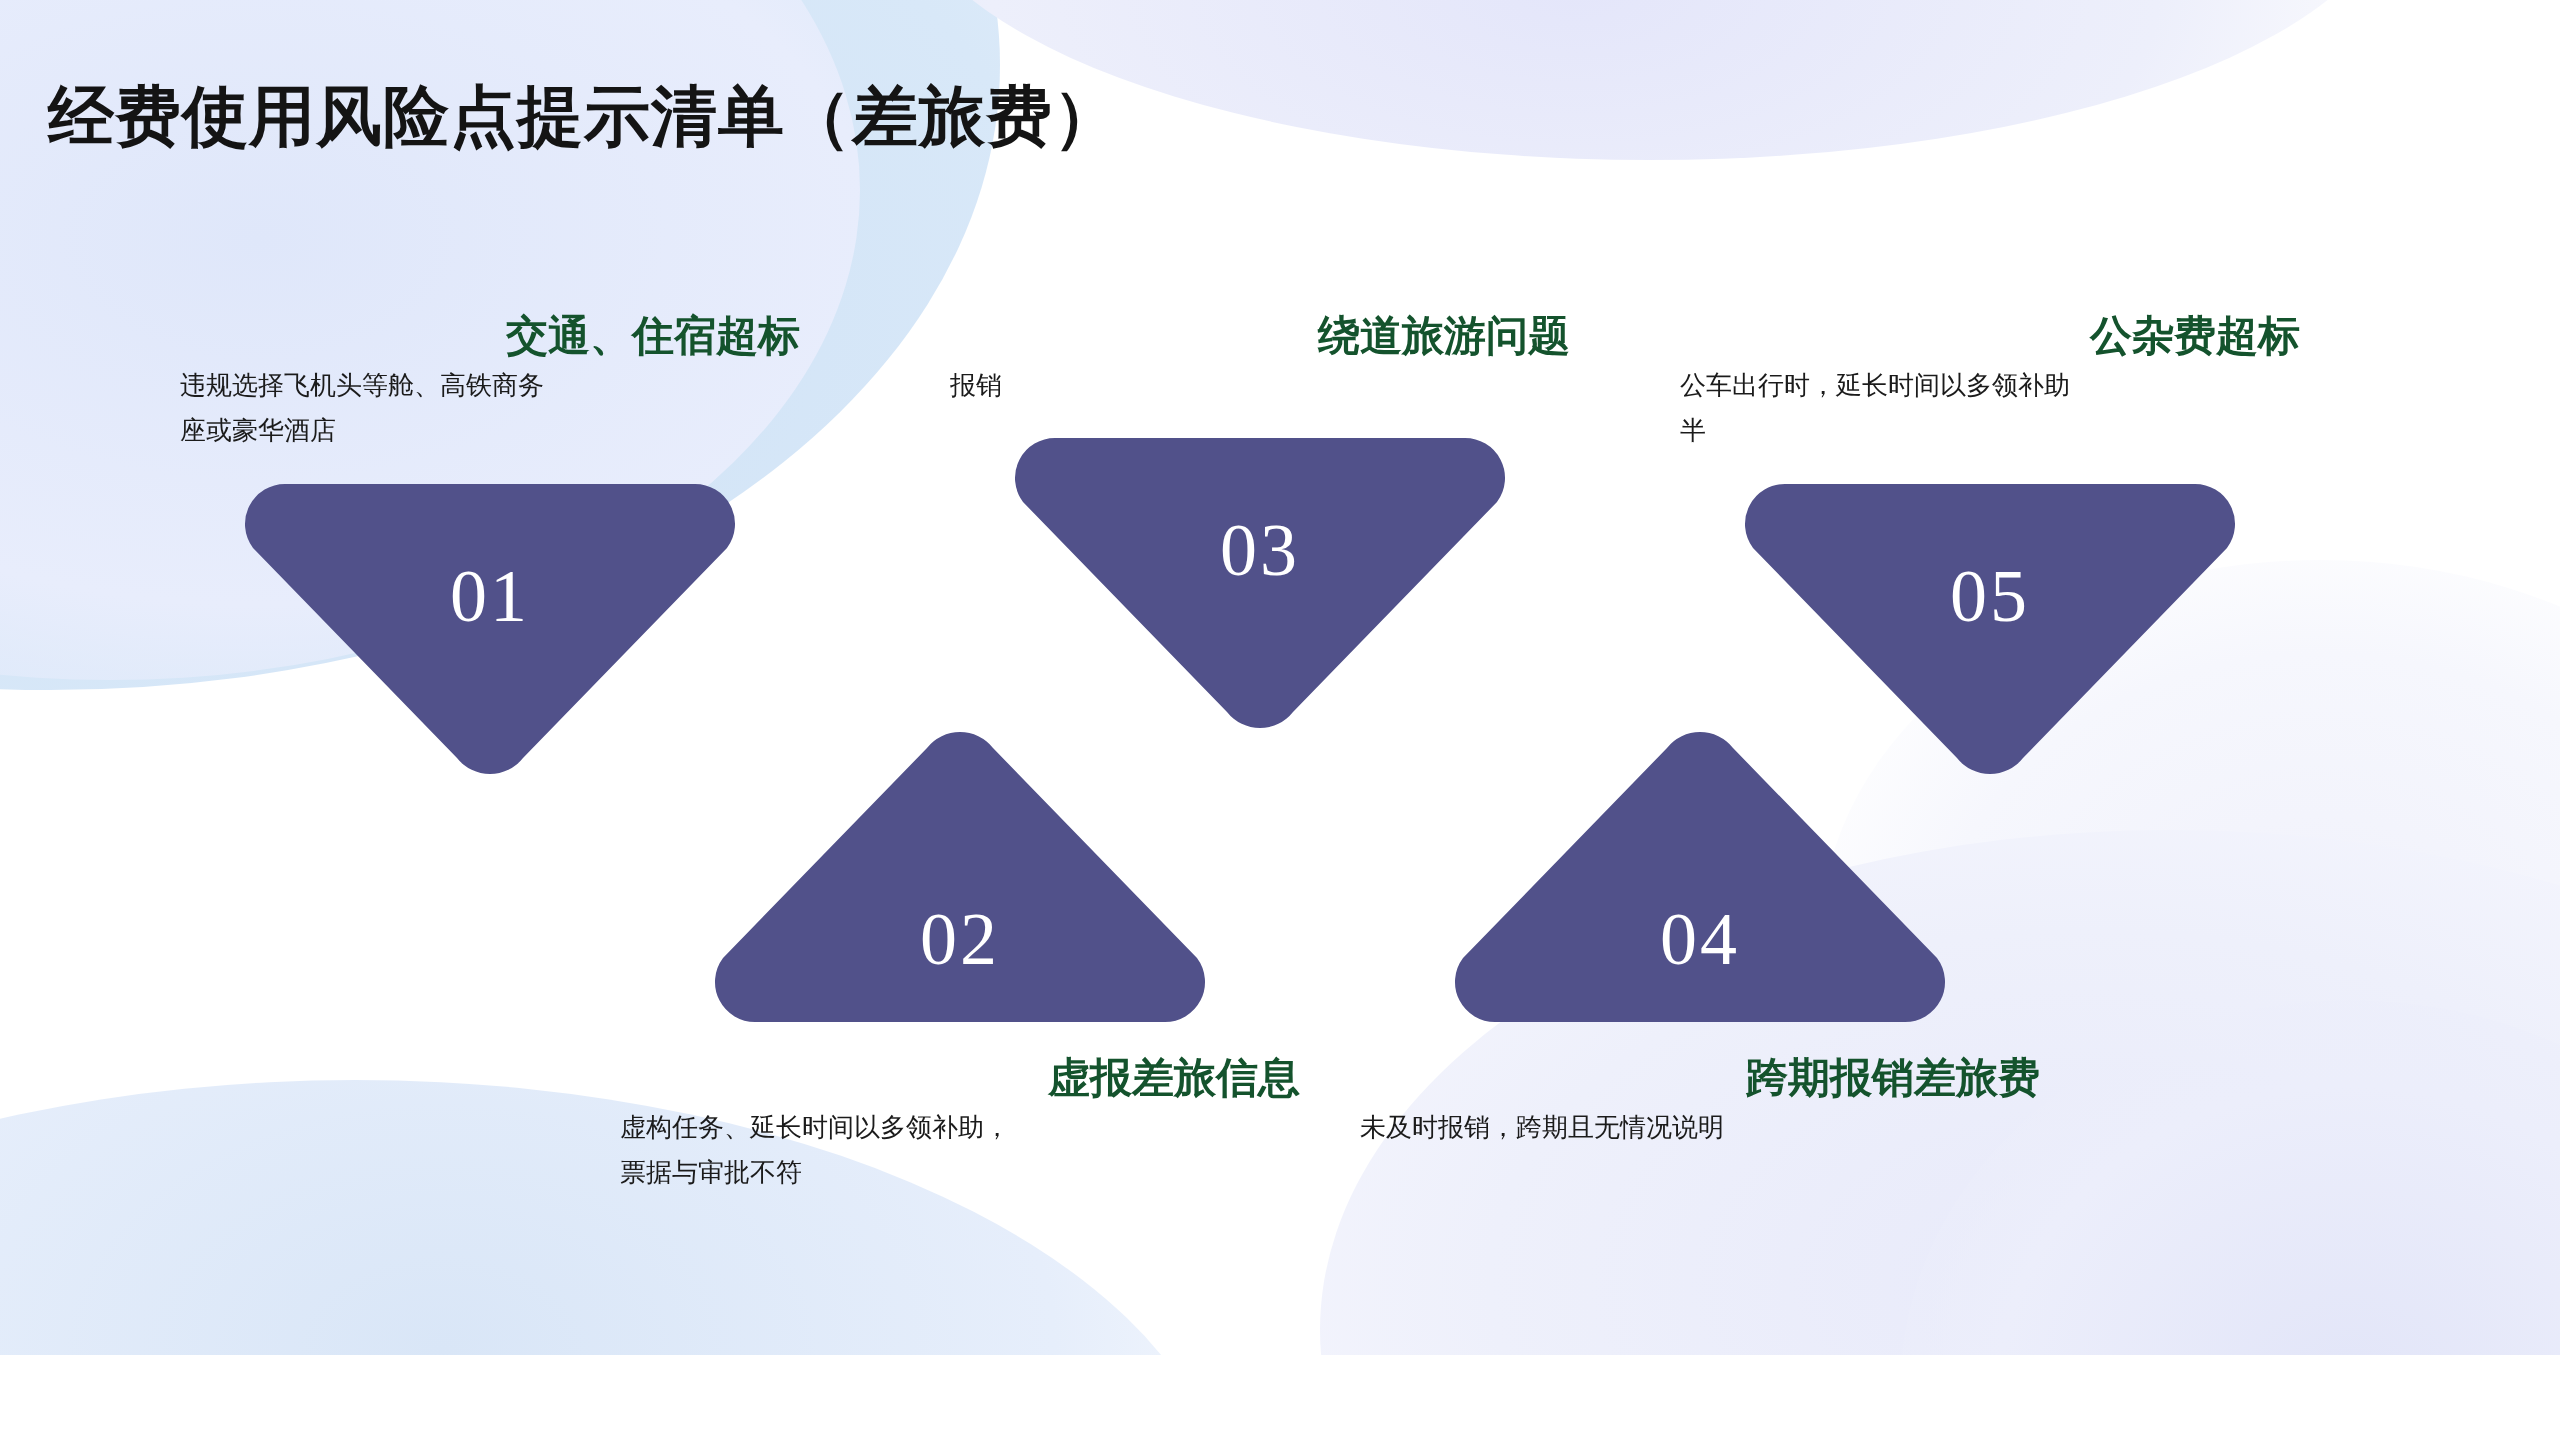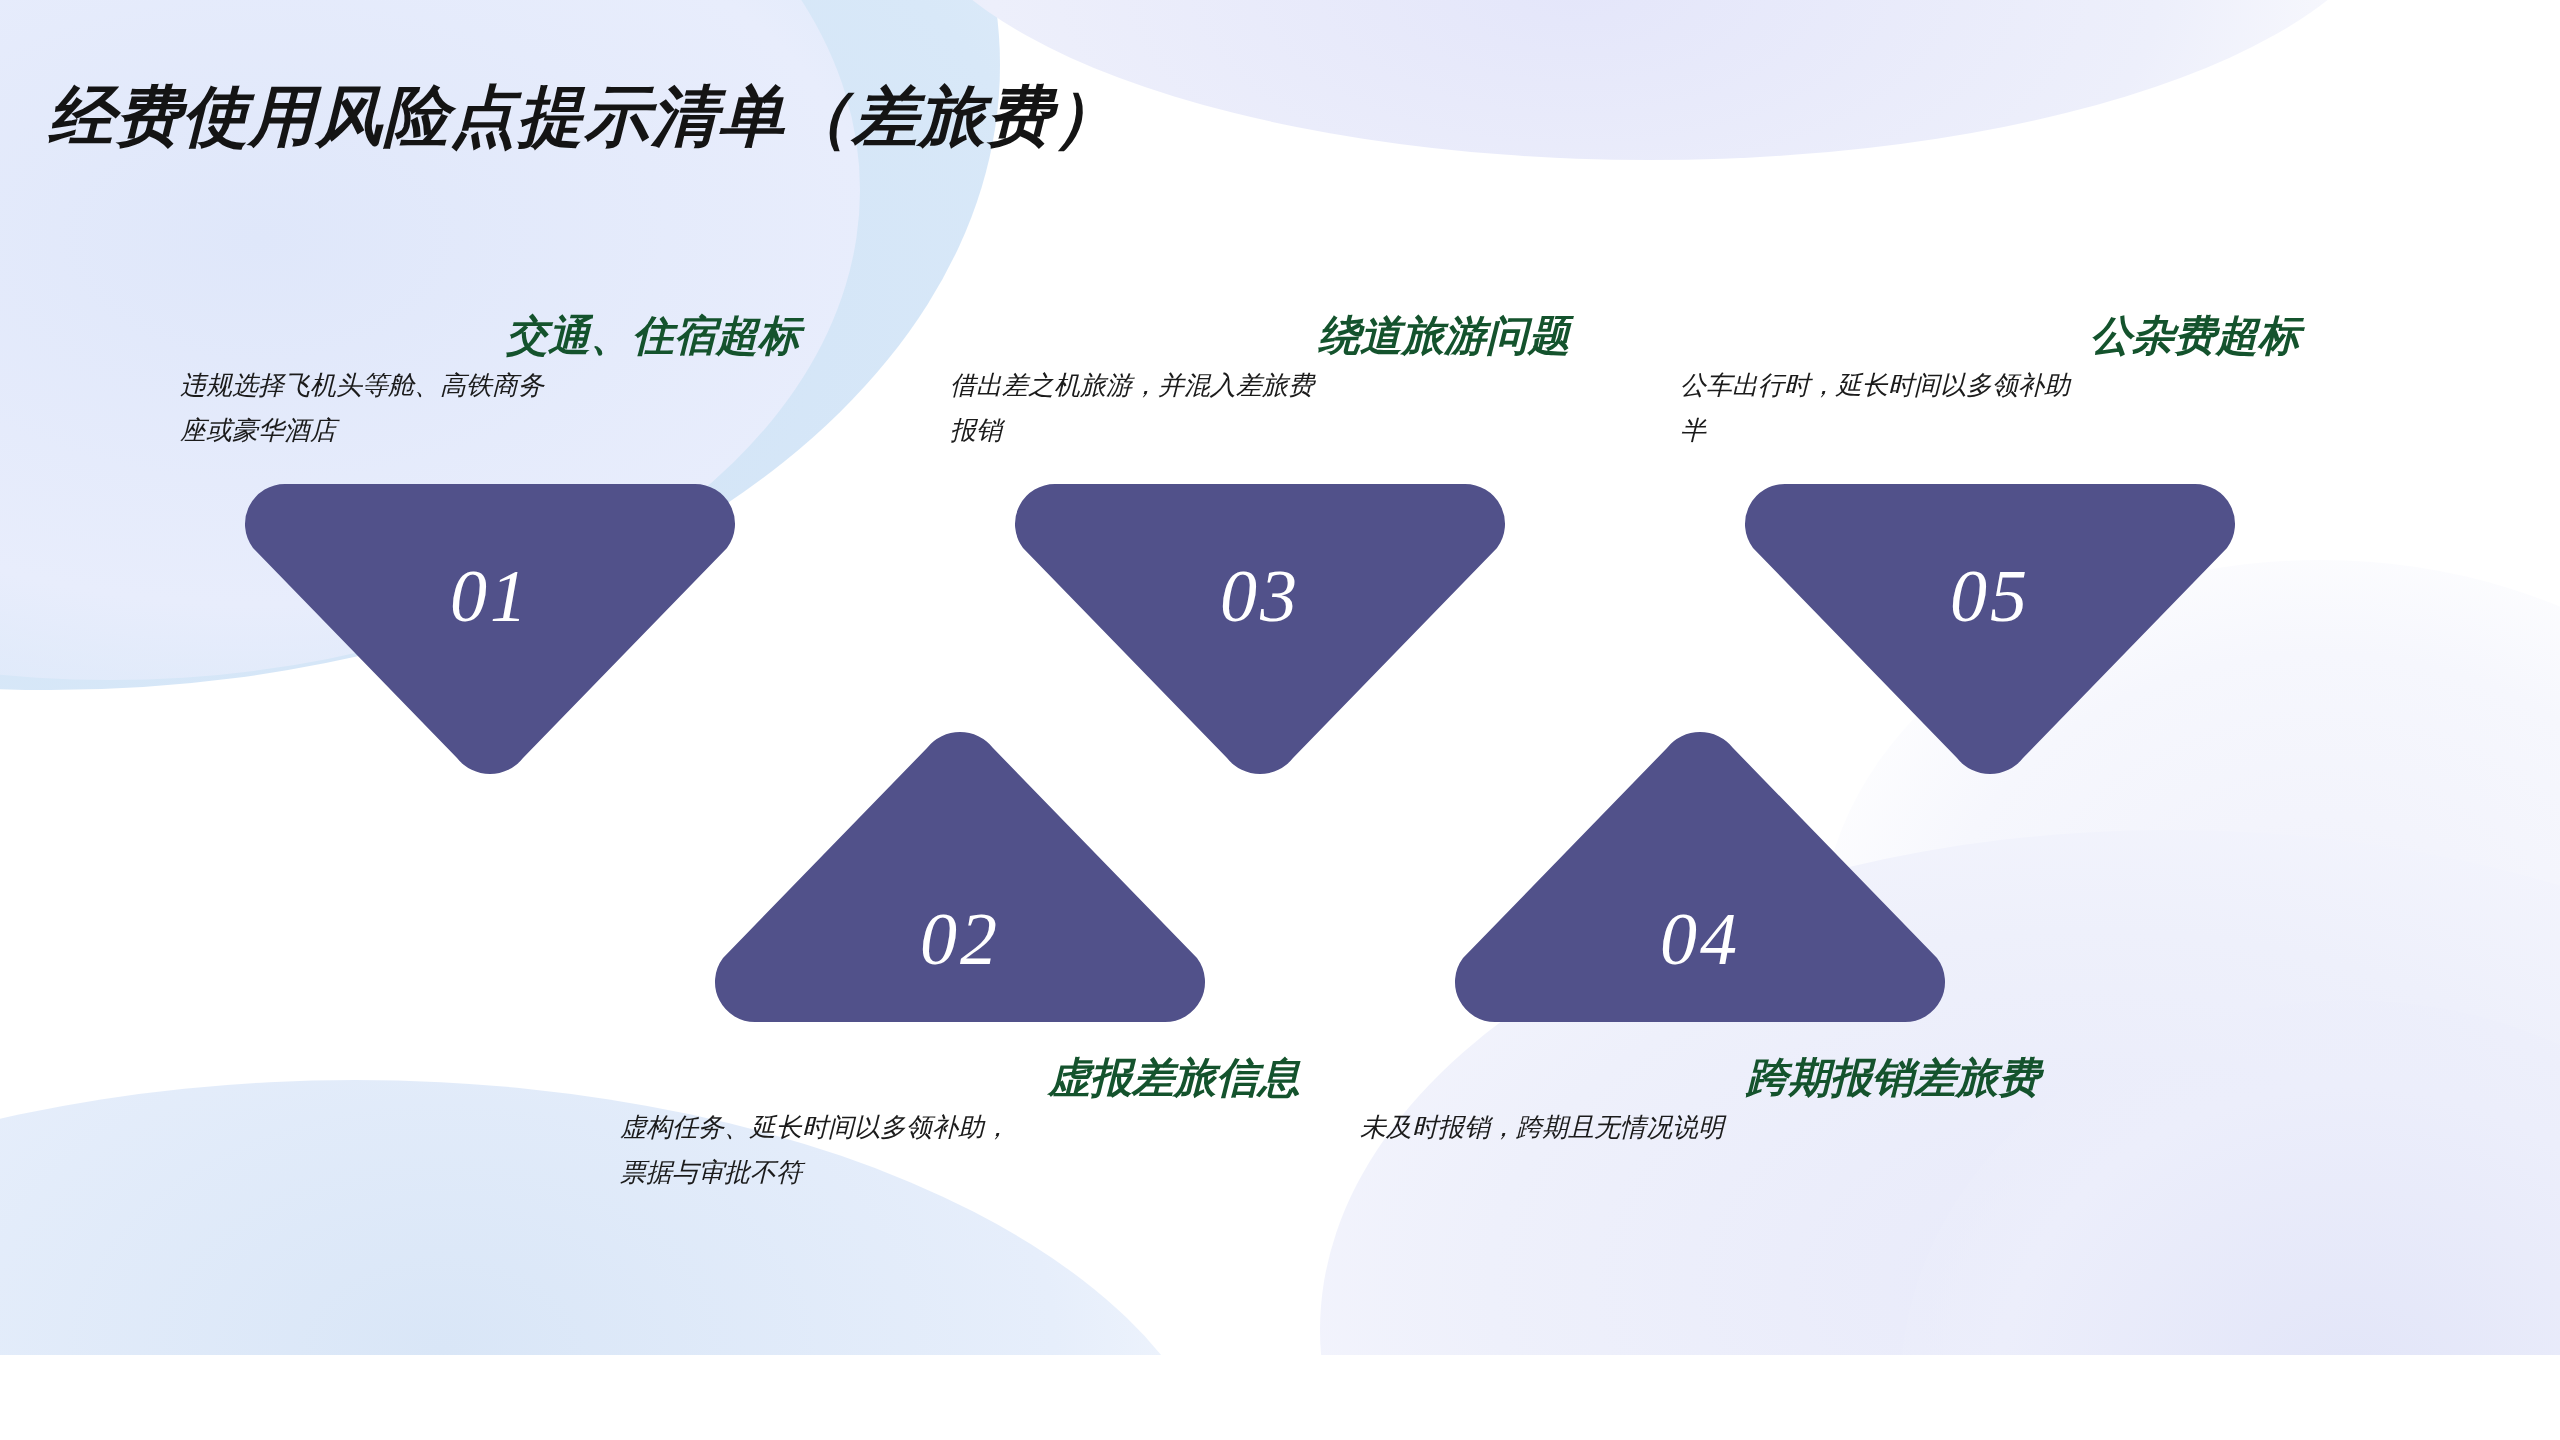--- a/index.html
+++ b/index.html
@@ -9,21 +9,20 @@
   }
   body {
     font-family: "Liberation Sans", "DejaVu Sans", sans-serif;
   }
   #slide {
     position: relative;
     width: 2560px;
     height: 1355px;
     overflow: hidden;
     background: #ffffff;
-    font-style: italic;
   }
 
   
   .bg-layer {
     position: absolute;
     inset: 0;
     overflow: hidden;
     pointer-events: none;
   }
   .blob {
@@ -179,21 +178,20 @@
           <path d="M 46 8 L 454 8 A 40 40 0 0 1 487 72 L 283 282 A 42 42 0 0 1 217 282 L 13 72 A 40 40 0 0 1 46 8 Z" fill="#51518a"></path>
         </svg>
         <div class="tri-num">01</div>
       </div>
     </div>
   </div>
 
   <div class="item" id="item-03">
     <div class="item-heading">绕道旅游问题</div>
     <div class="item-desc">
-      <div>借出差之机旅游，并混入差旅费</div>
       <div>报销</div>
     </div>
     <div class="tri-down-box">
       <div class="tri-wrap tri-down">
         <svg width="500" height="300" viewBox="0 0 500 300">
           <path d="M 46 8 L 454 8 A 40 40 0 0 1 487 72 L 283 282 A 42 42 0 0 1 217 282 L 13 72 A 40 40 0 0 1 46 8 Z" fill="#51518a"></path>
         </svg>
         <div class="tri-num">03</div>
       </div>
     </div>

